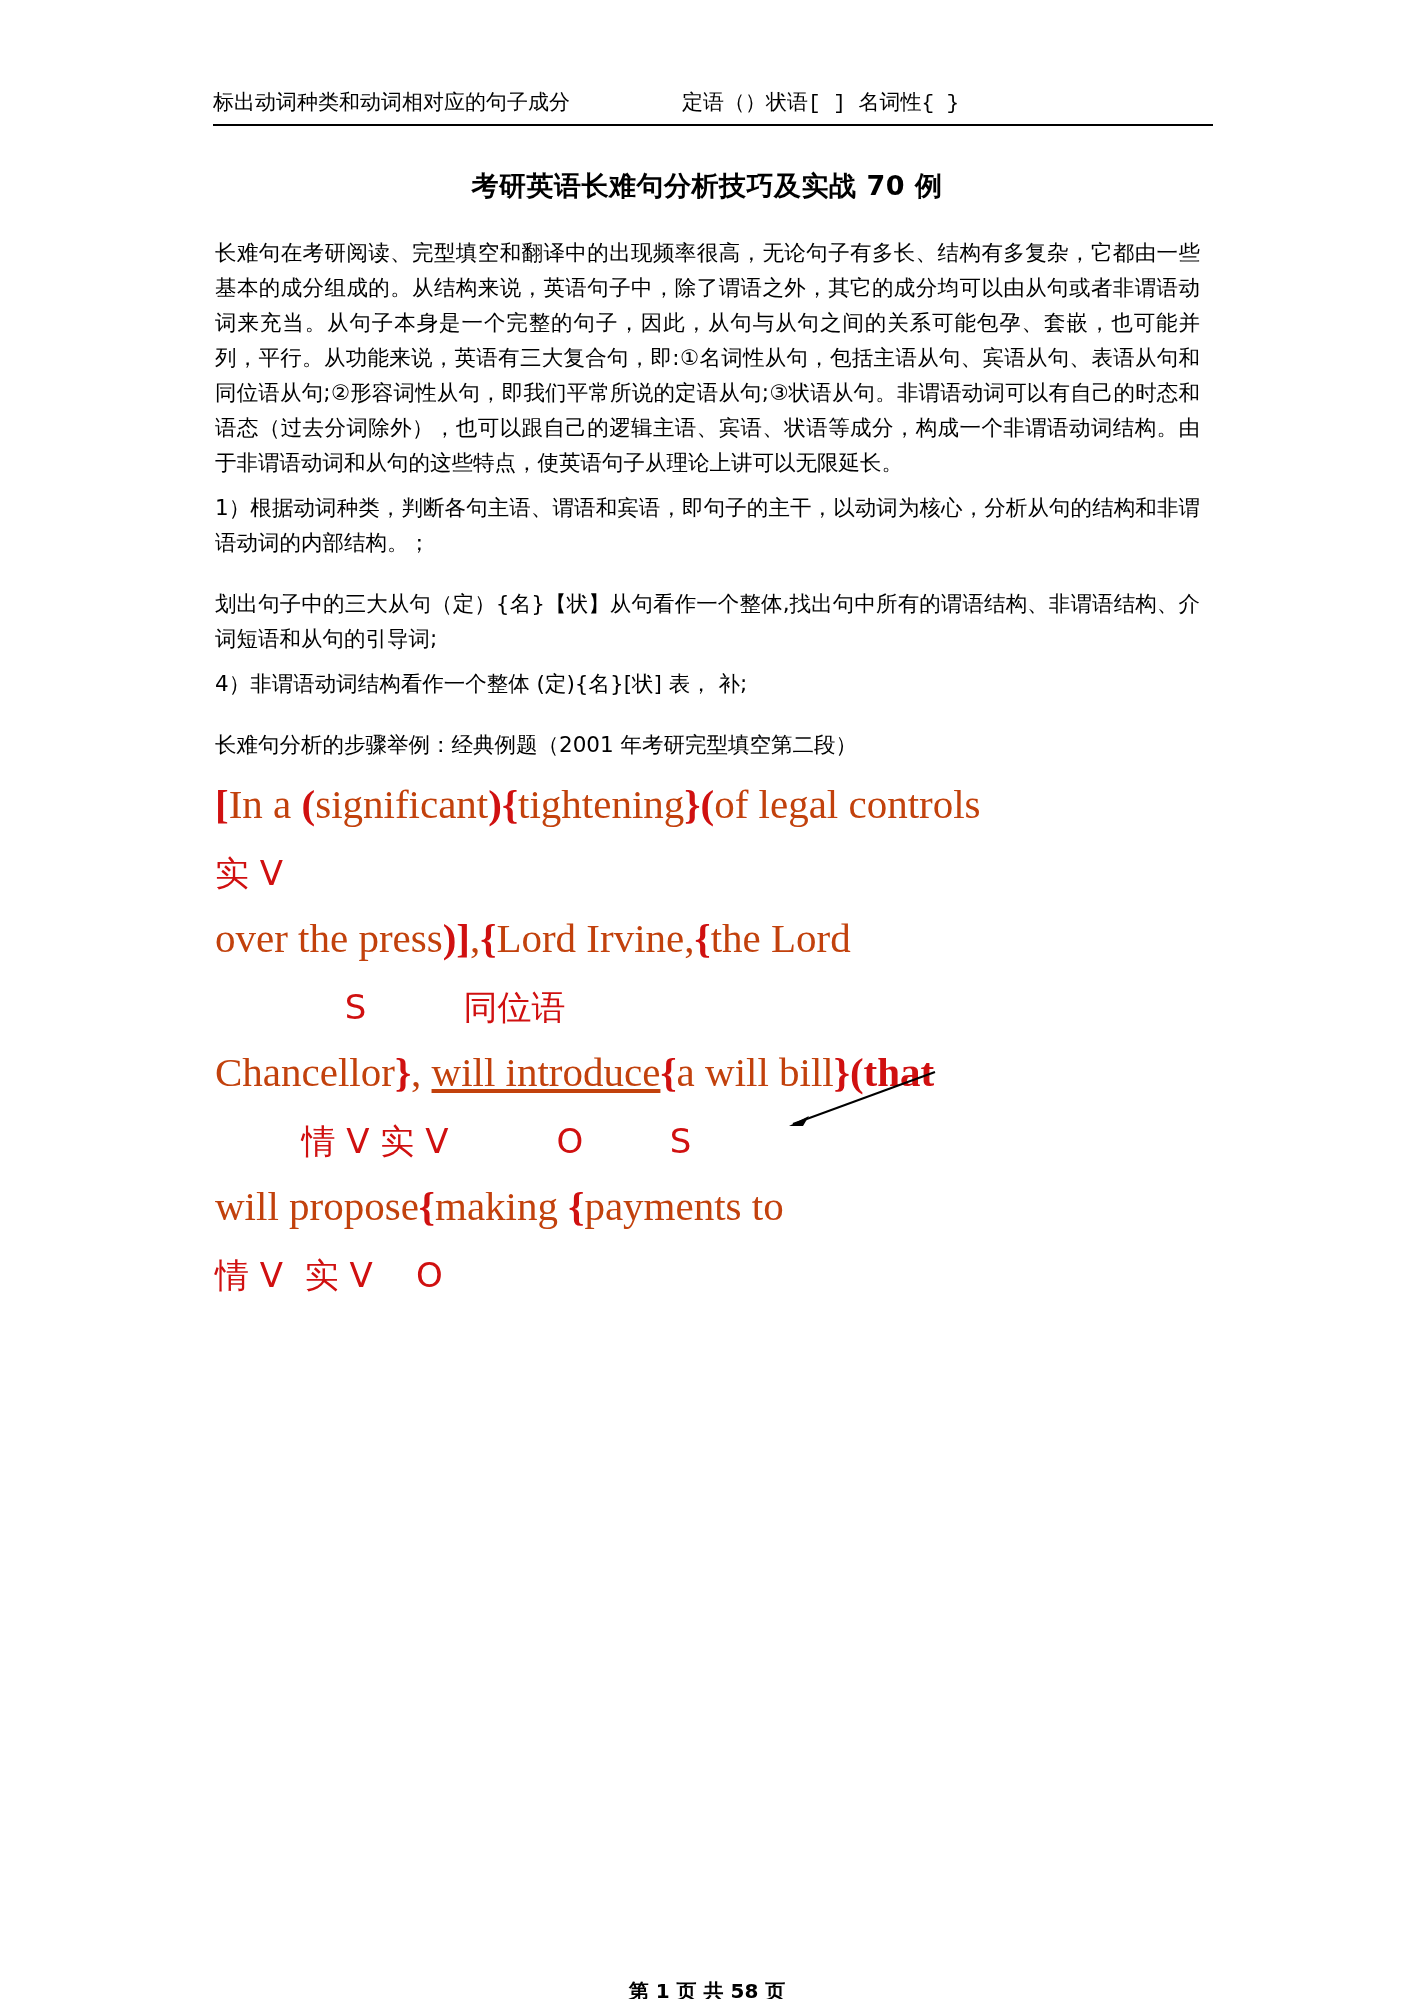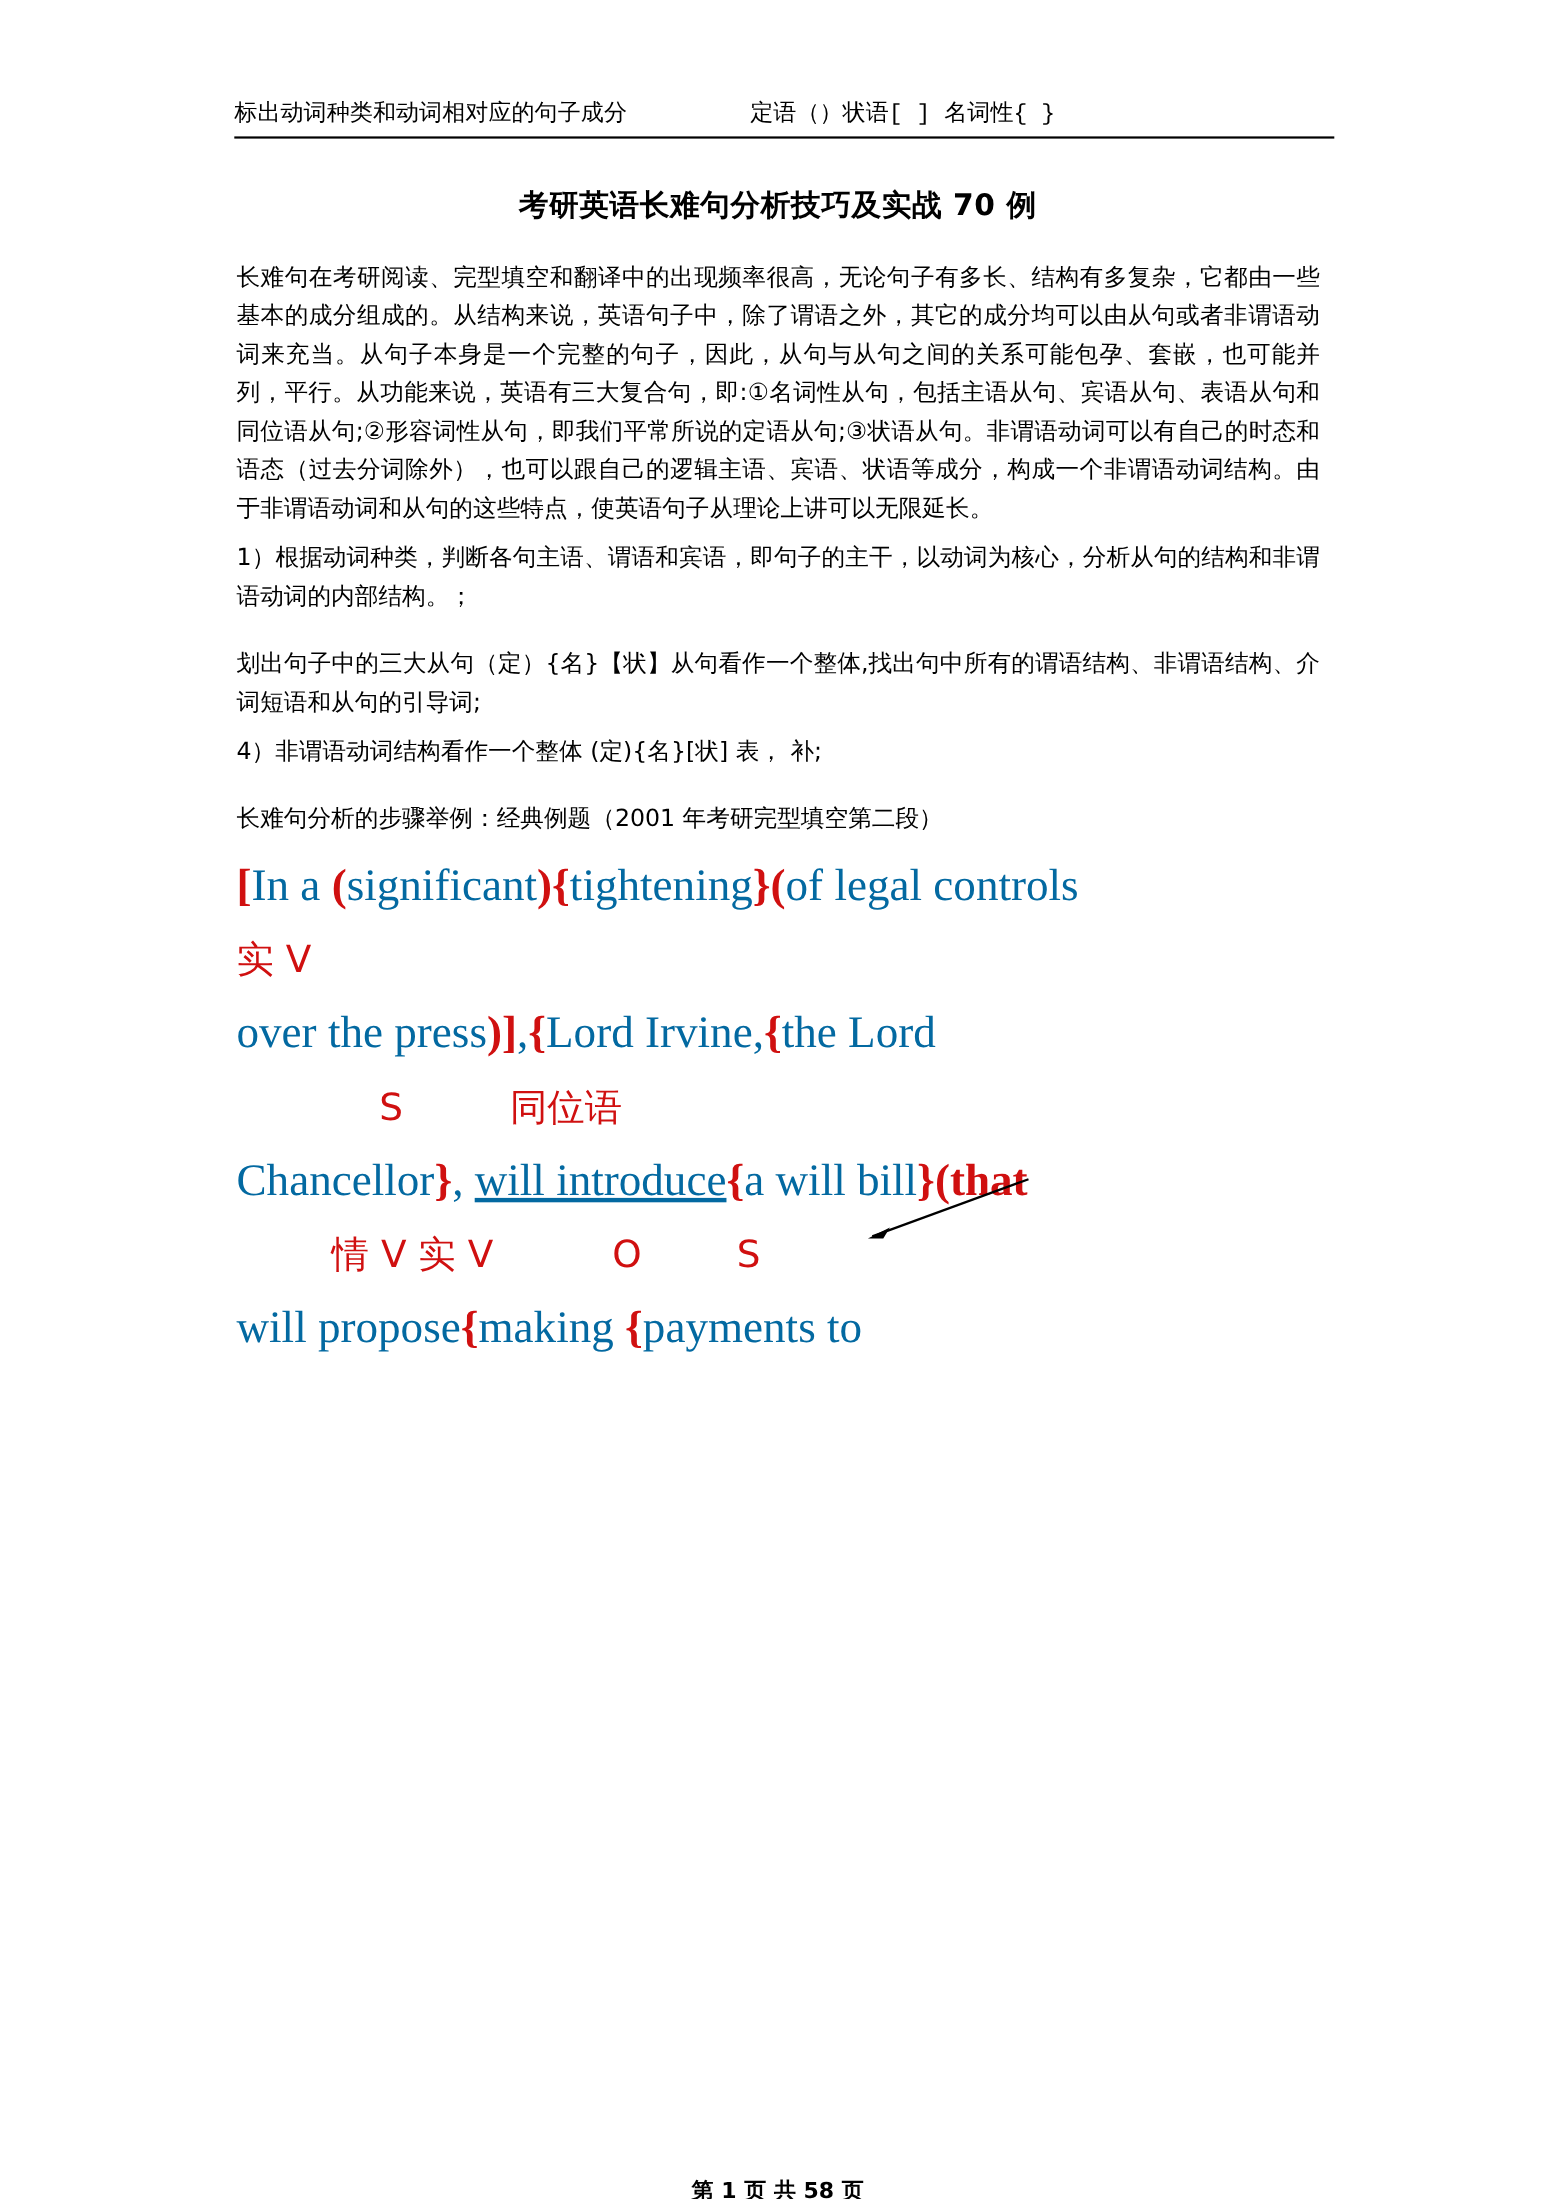--- a/index.html
+++ b/index.html
@@ -88,21 +88,21 @@
   }
   .red {
     color: #d01010;
     font-weight: bold;
   }
   .ul {
     text-decoration: underline;
     margin-top: 32px;
   }
   .blk {
-    color: #0369a1;
+    color: #c2410c;
   }
   .arrow-wrap {
     position: relative;
     height: 0;
   }
   .arrow-svg {
     position: absolute;
     left: 560px;
     top: -34px;
   }
@@ -161,18 +161,19 @@
       <svg class="arrow-svg" width="170" height="70" viewBox="0 0 170 70">
         <line x1="160" y1="6" x2="18" y2="58" stroke="#000" stroke-width="2"></line>
         <polygon points="14,60 34,50 28,60" fill="#000"></polygon>
       </svg>
     </div>
     <div class="line-mark">        情 V 实 V          O        S</div>
 
     <div class="line-en">
       <span><span class="blk">will propose</span><span class="red">{</span><span class="blk">making </span><span class="red">{</span><span class="blk">payments to</span></span>
     </div>
+    <div class="line-mark">情 V  实 V    O</div>
 
   </div>
 
   <div class="footer">第 1 页 共 58 页</div>
 
 </div>
 
 </body></html>

